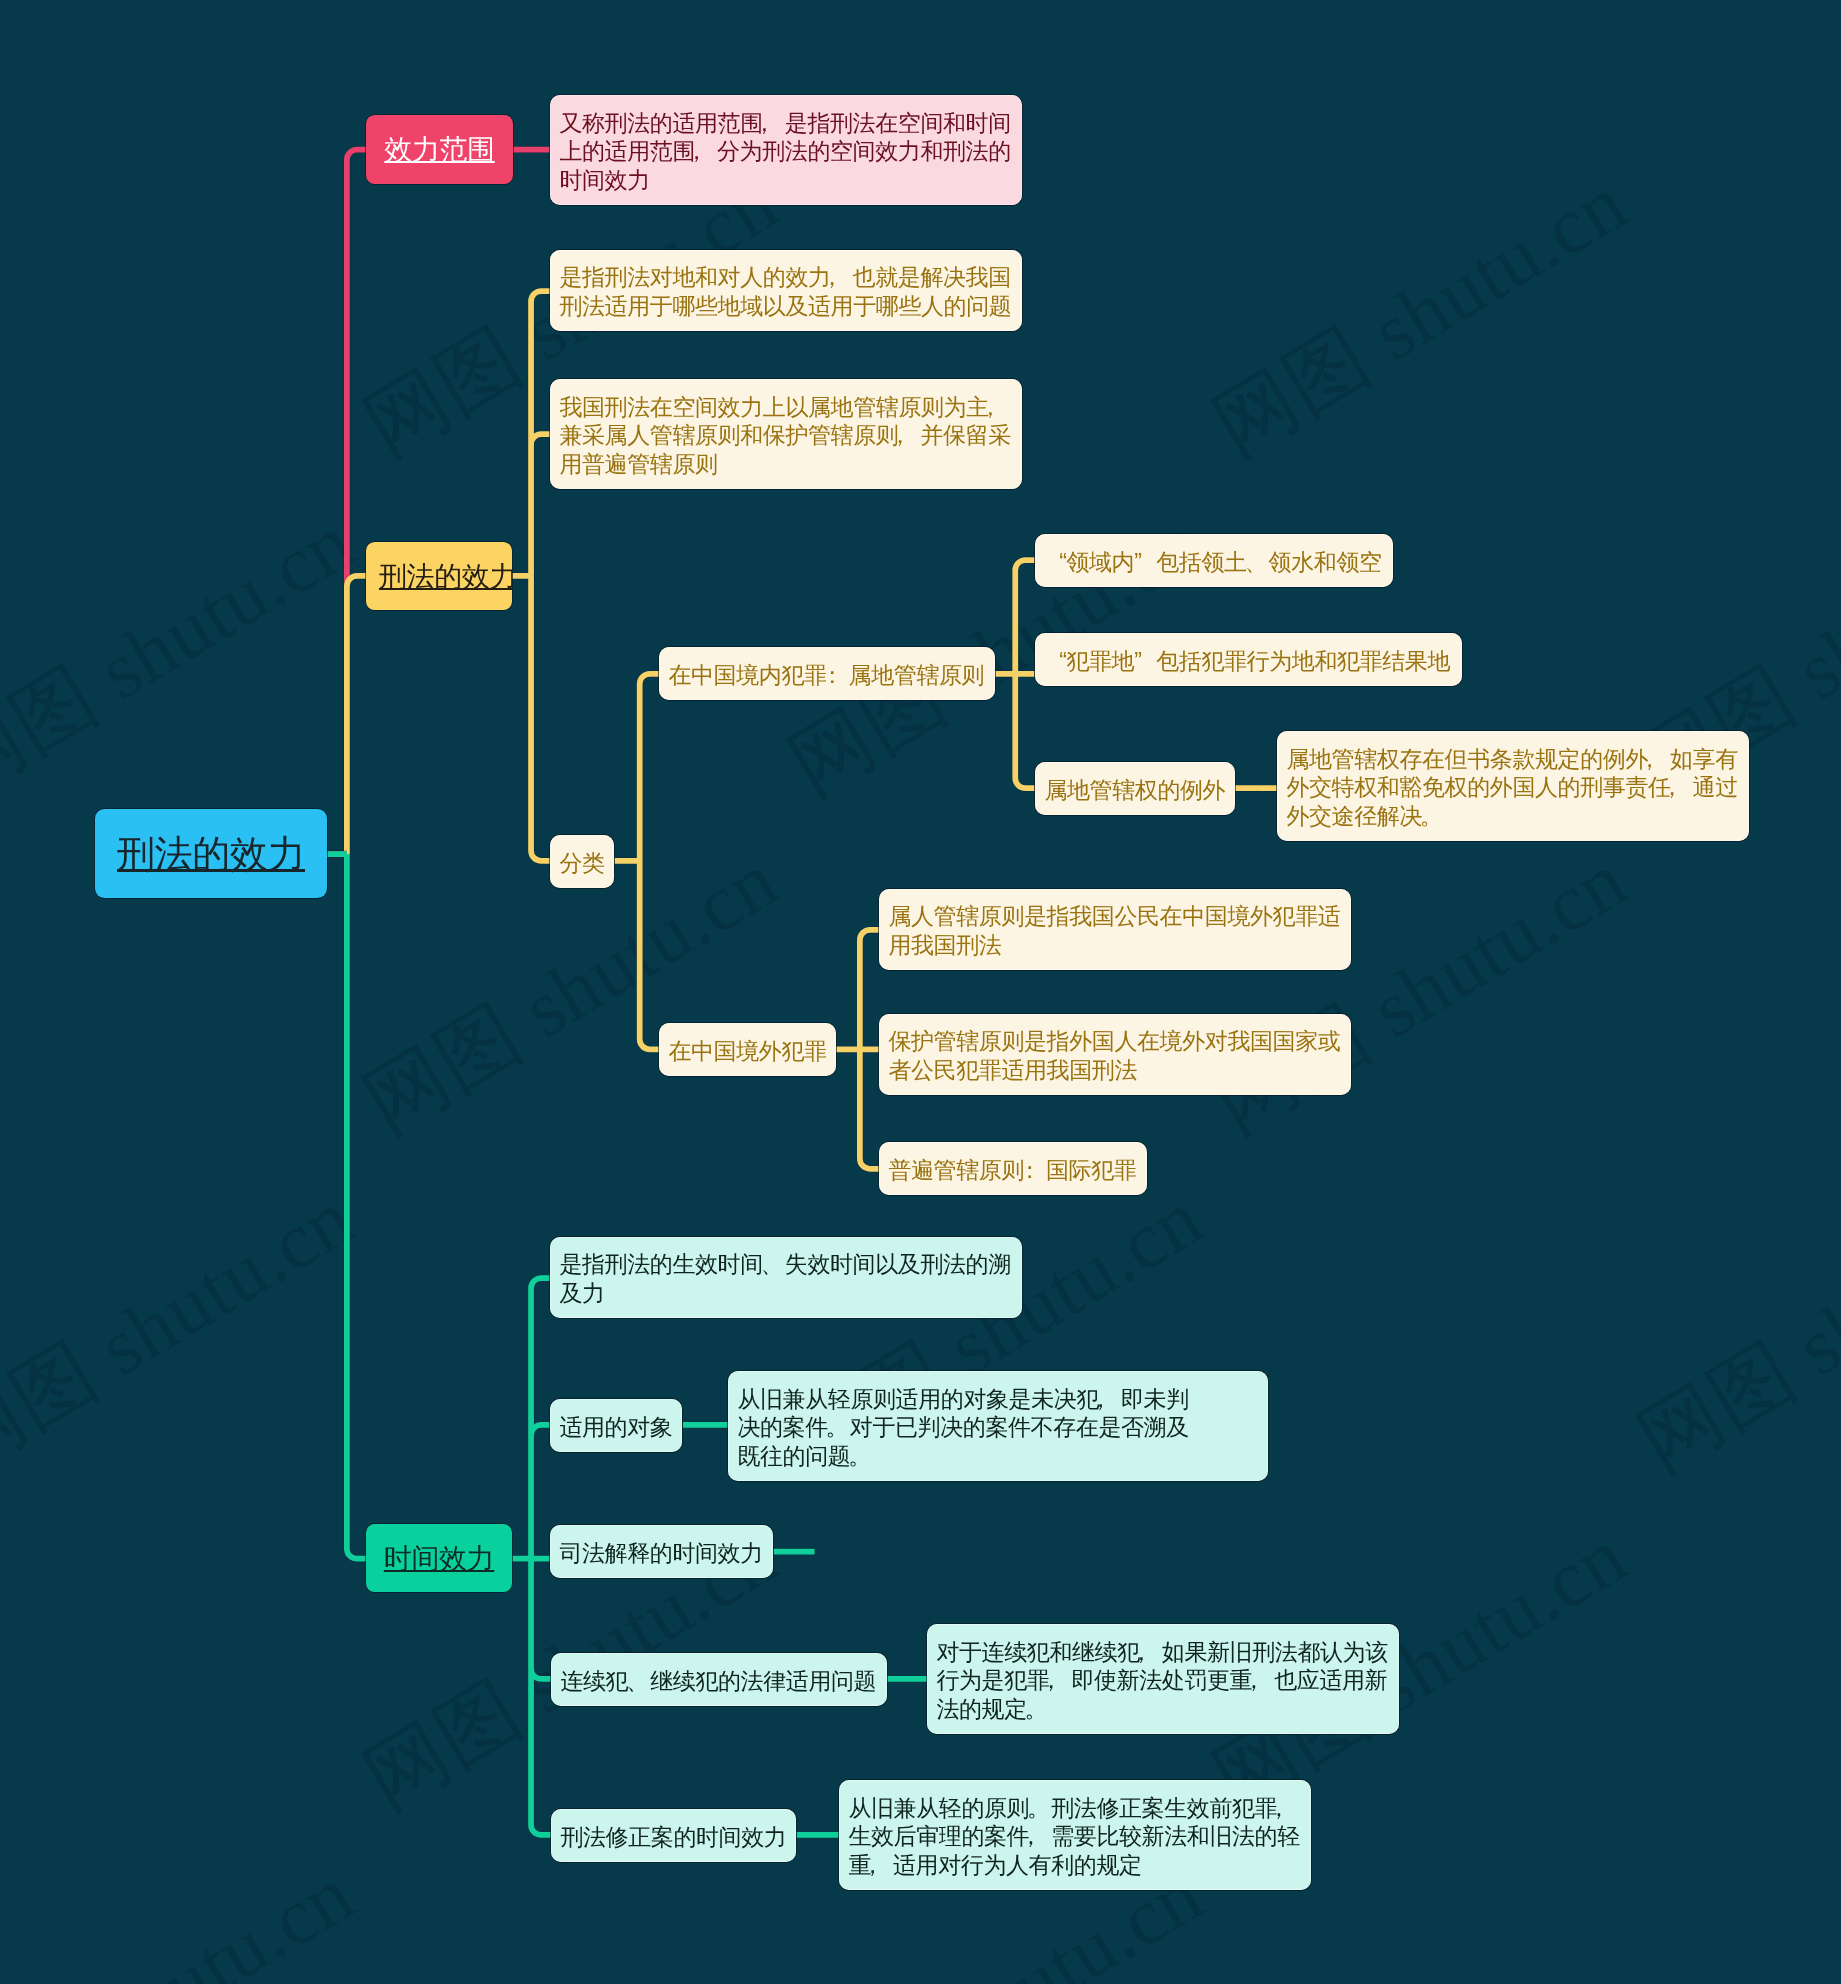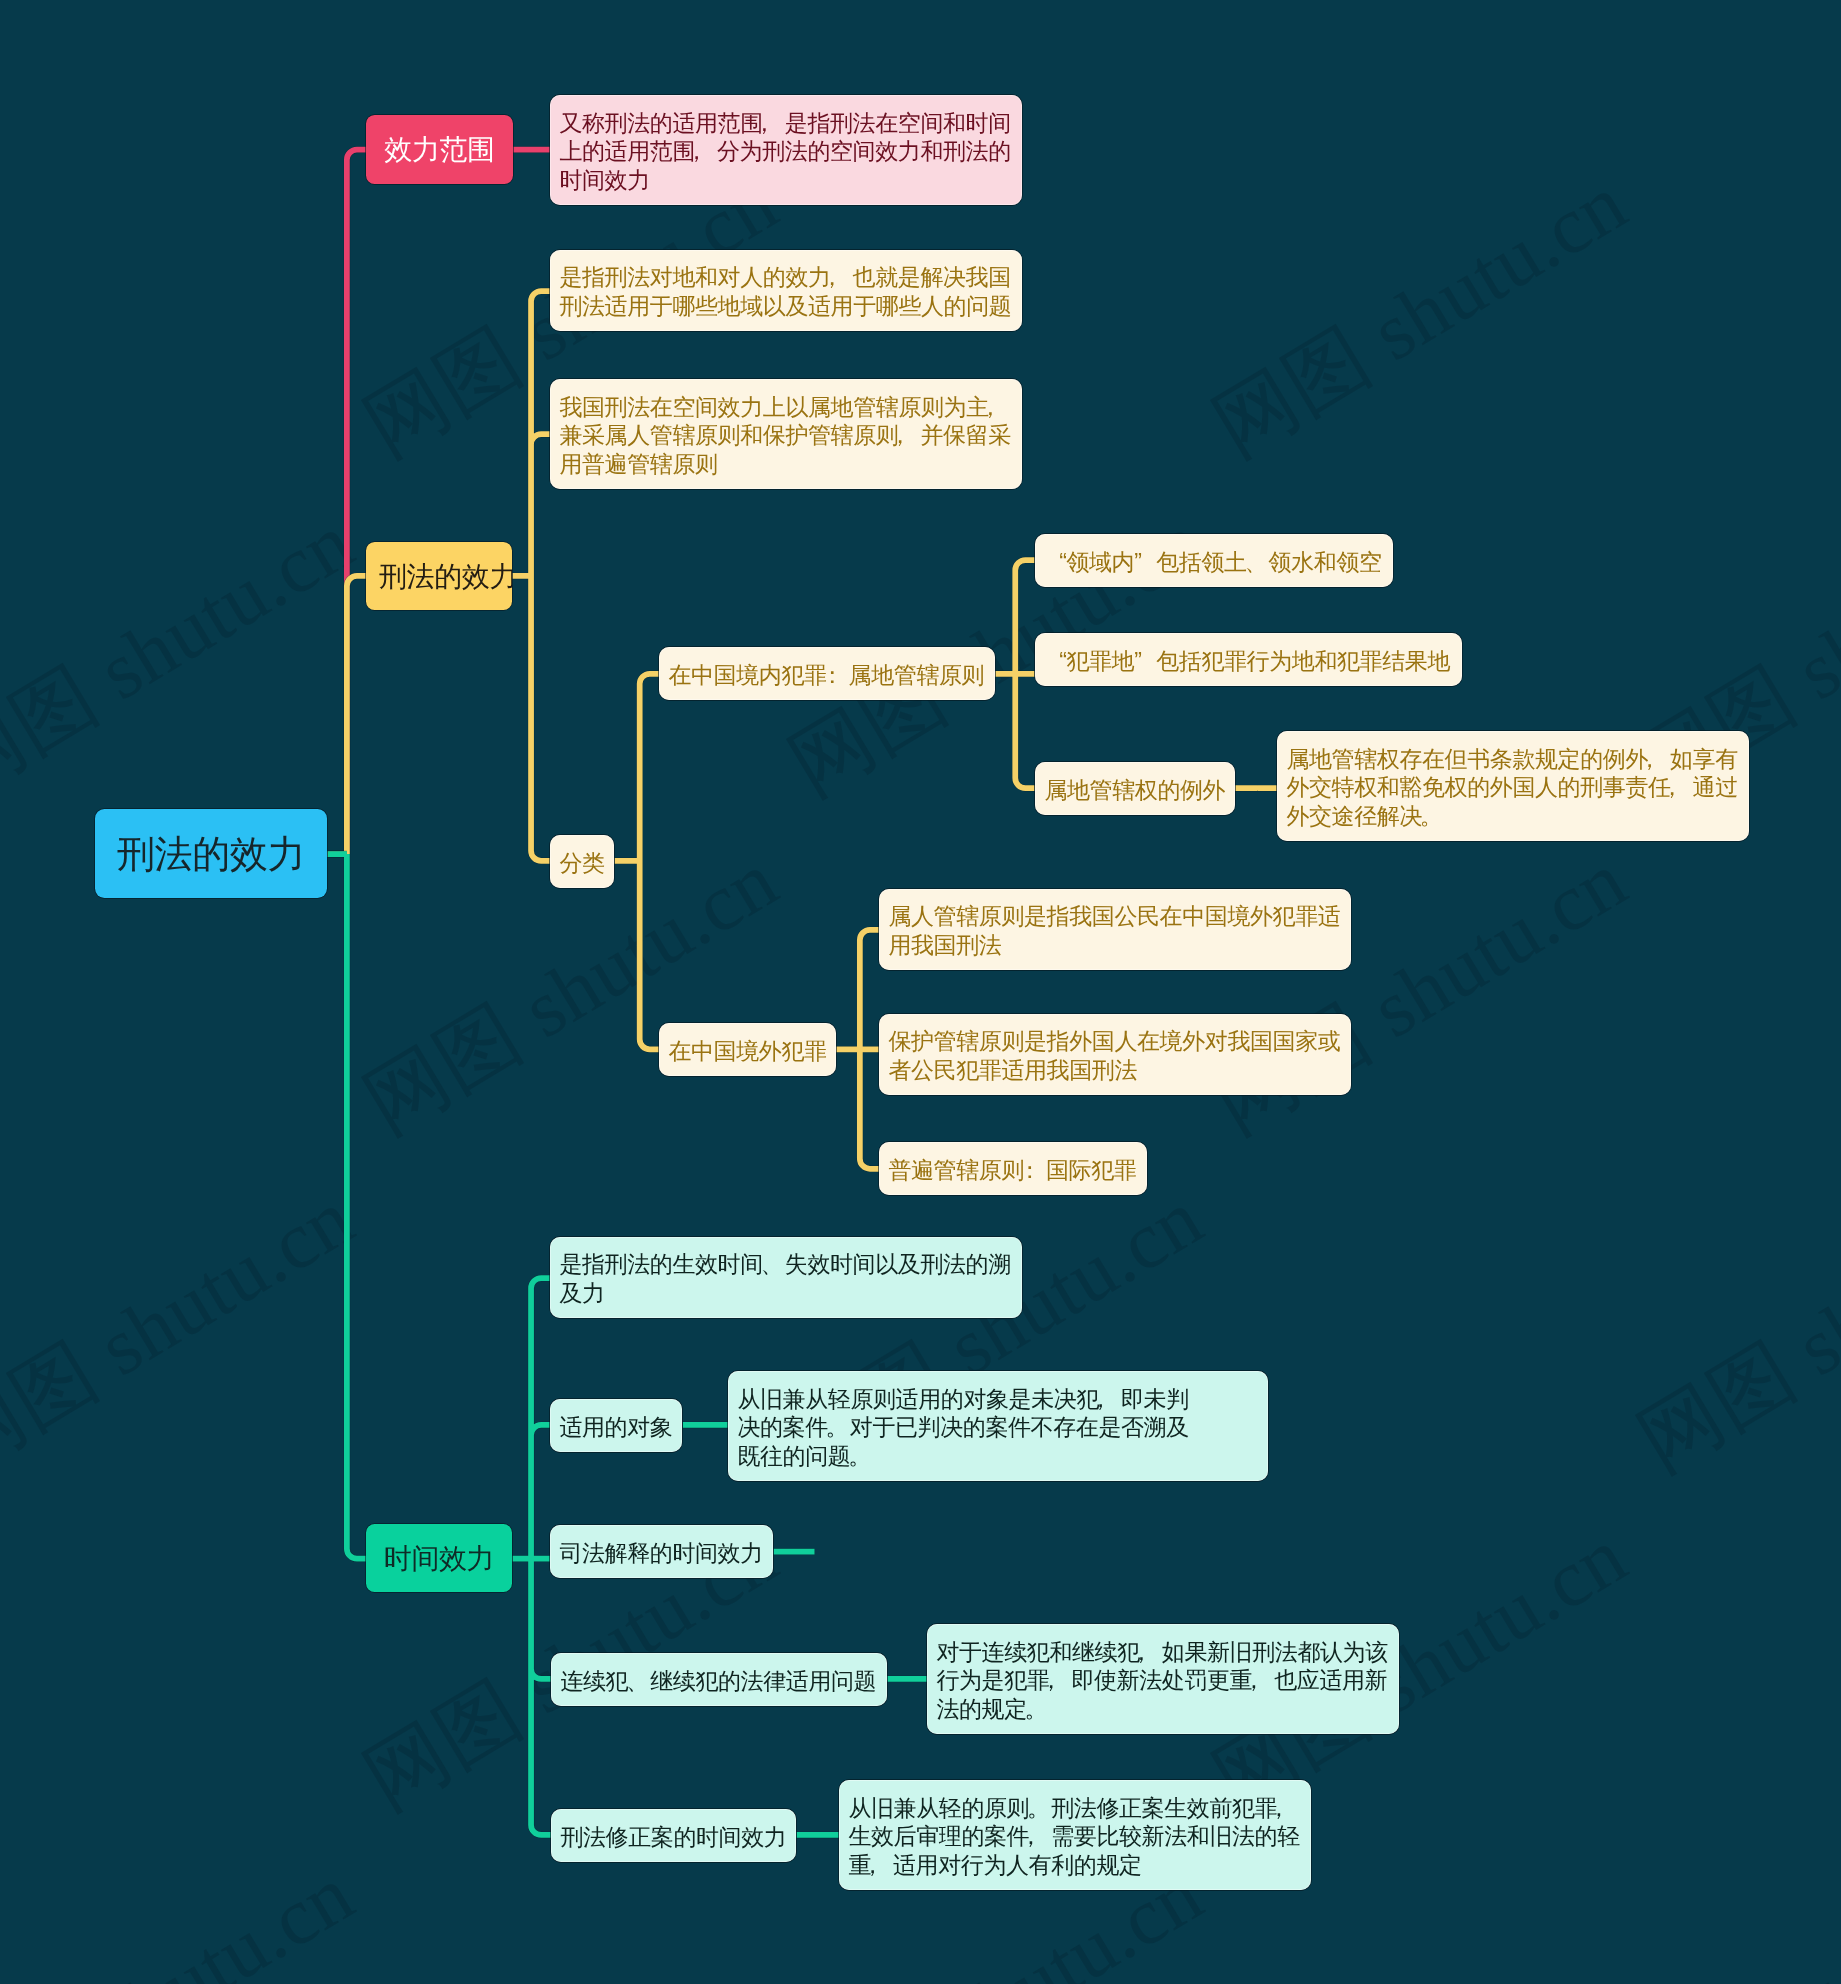--- a/index.html
+++ b/index.html
@@ -23,21 +23,21 @@
   .fw.s3{transform:translateX(-2.2px);}
   .fw.s8{transform:translateX(-5.8px);}
   .fw.s14{transform:translateX(-10px);}
   .node.leaf .txt{position:relative;top:1.4px;}
   .node .txt{display:block;width:100%;}
   .node.root{border-radius:9.4px;}
   .node.lvl1{border-radius:8.6px;}
   .node.leaf{border-radius:10px;
     box-shadow:0 0 0 0.7px rgba(4,22,30,0.85), inset 0 0 0 0.7px rgba(255,255,255,0.55);}
   .node.lvl1, .node.root{box-shadow:0 0 0 0.7px rgba(6,24,34,0.8);}
-  .al-center{}
+  .al-center{text-decoration:underline;}
   .al-left{align-items:flex-start;}
 </style>
 </head>
 <body style="background: rgb(6, 58, 75);">
 
 <div id="watermarks">
     <div class="wm" style="left: 345px; top: 388px;">网图 shutu.cn</div>
     <div class="wm" style="left: 1194px; top: 388px;">网图 shutu.cn</div>
     <div class="wm" style="left: -79px; top: 727px;">网图 shutu.cn</div>
     <div class="wm" style="left: 770px; top: 727px;">网图 shutu.cn</div>

